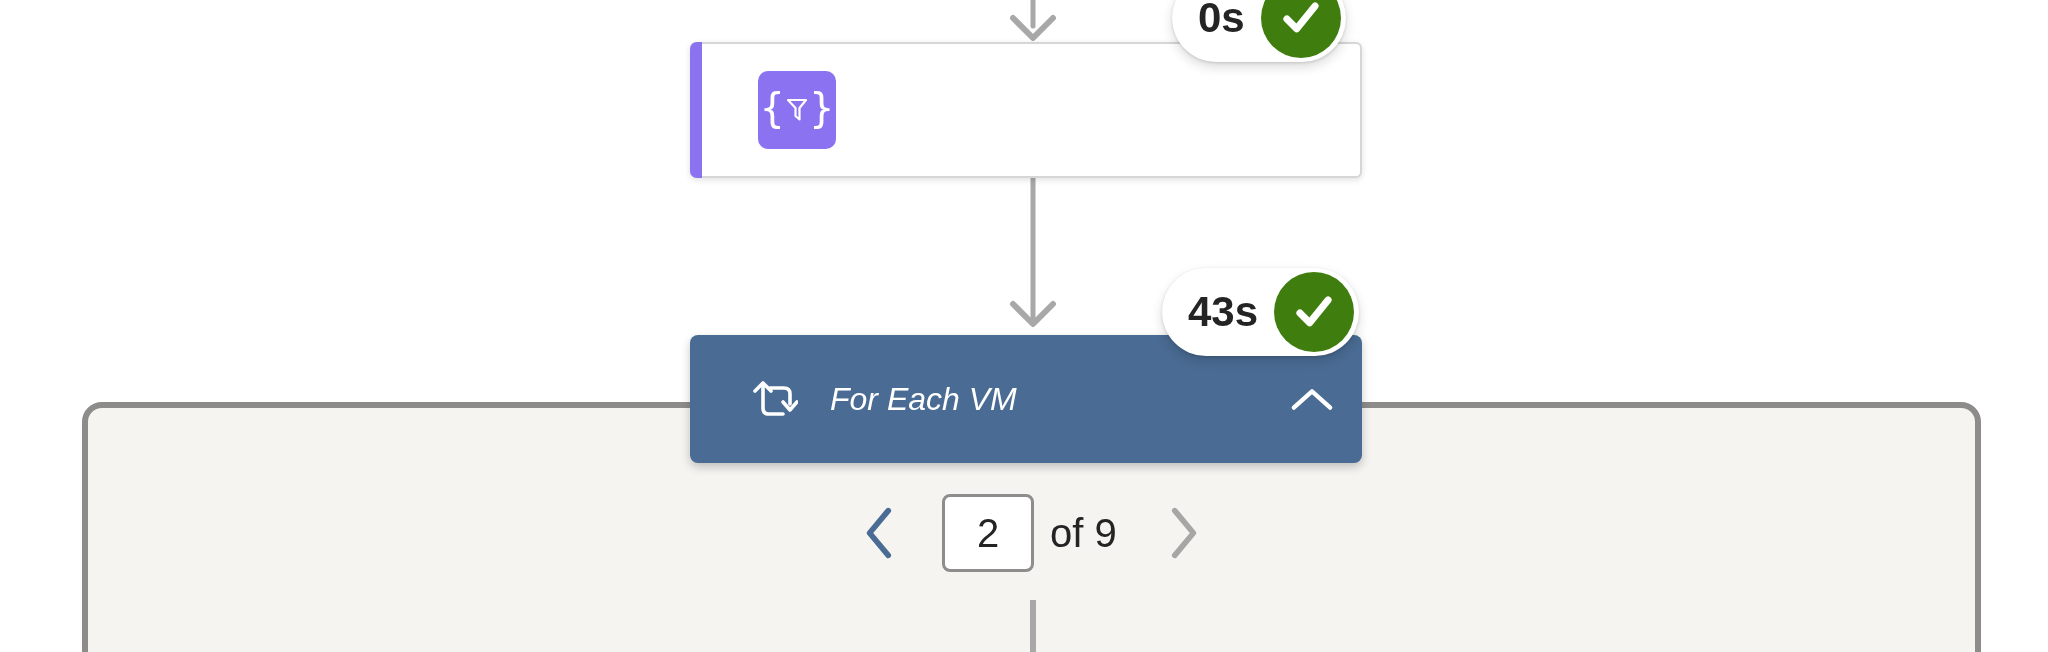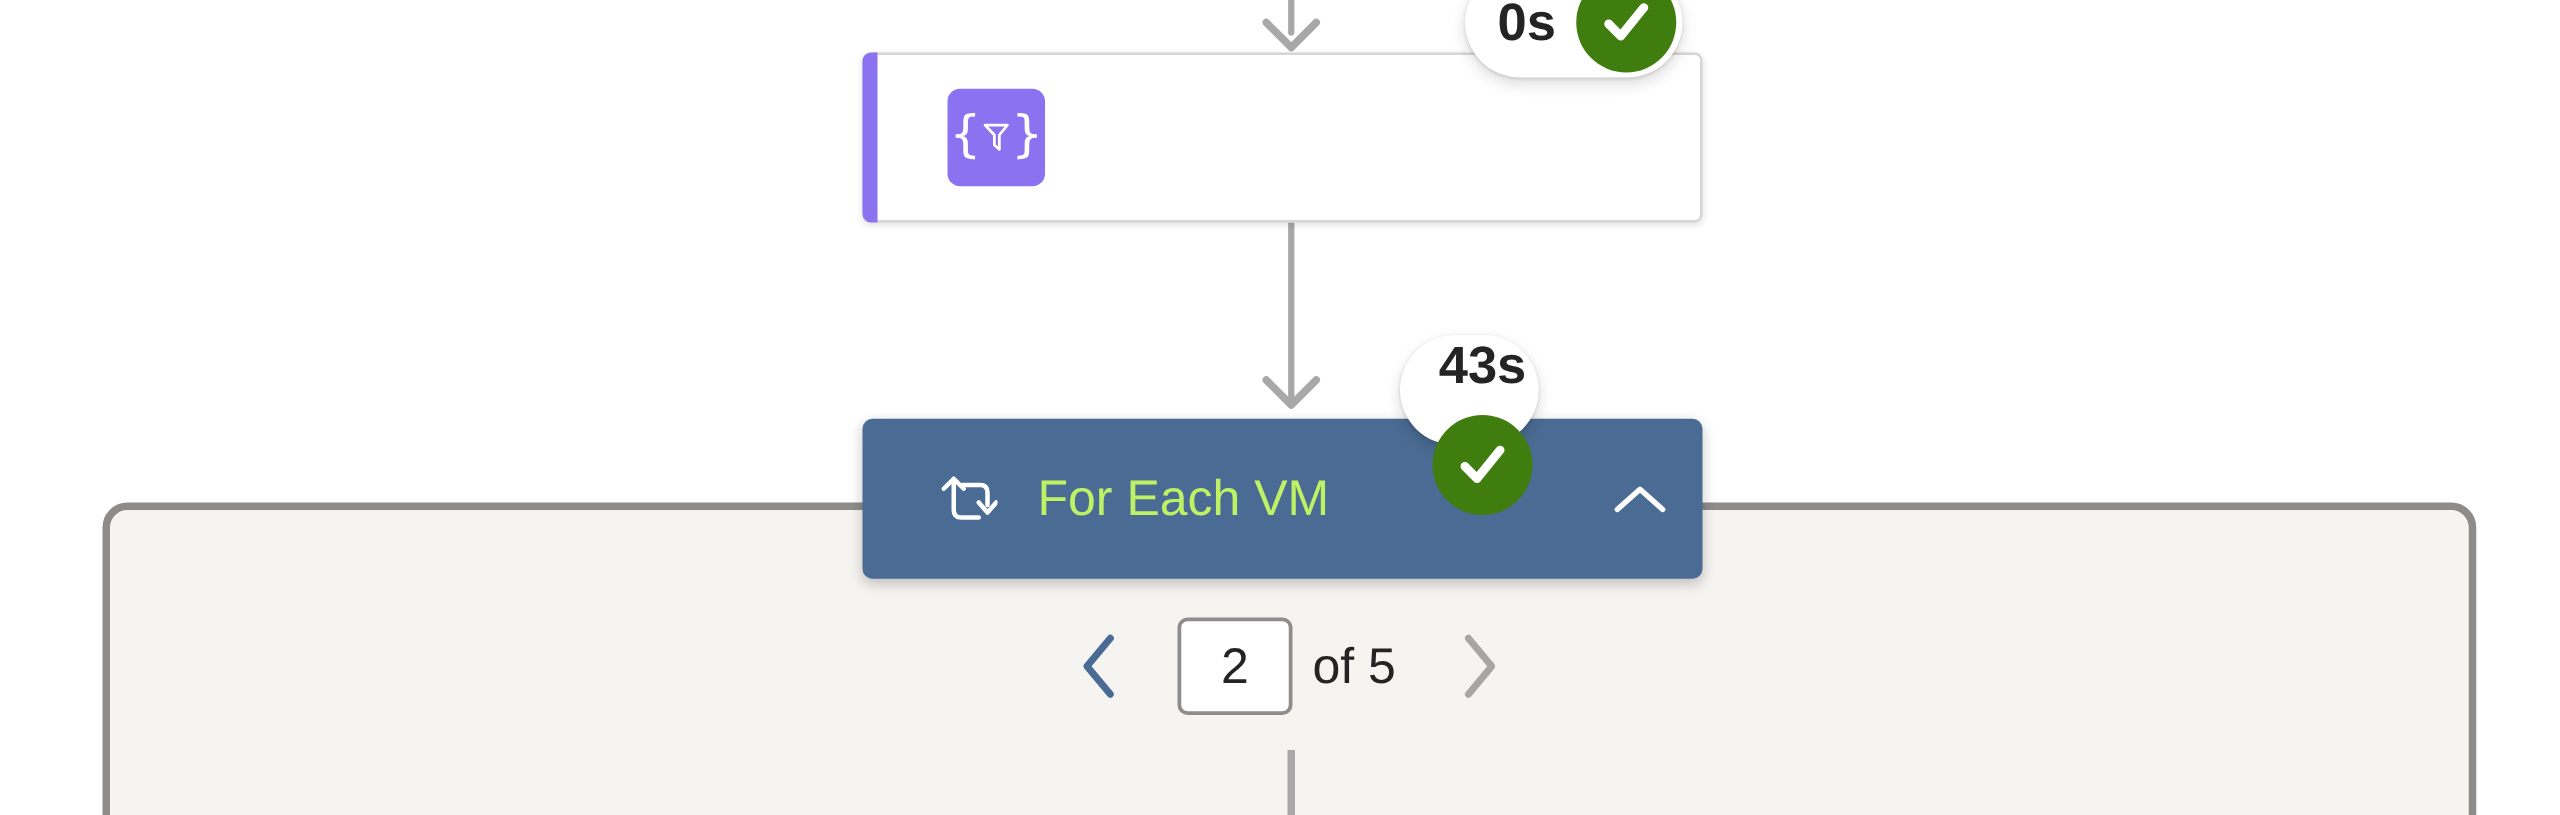--- a/index.html
+++ b/index.html
@@ -63,21 +63,21 @@
   }
   
   .status-badge{
     position:absolute;height:88px;background:#ffffff;border-radius:44px;
     display:inline-flex;align-items:center;gap:16px;
     padding:0 5px 0 26px;
     box-shadow:0 1px 3px rgba(0,0,0,0.14), 0 5px 12px rgba(0,0,0,0.14);
     z-index:5;cursor:pointer;
   }
   .badge-process{left:1172px;top:-26px;}
-  .badge-foreach{left:1120px;top:268px;flex-direction:column;}
+  .badge-foreach{left:1162px;top:268px;}
   .badge-duration{font-size:42px;font-weight:600;color:var(--text-dark);}
   .check-circle{
     width:80px;height:80px;border-radius:50%;background:var(--success-green);
     display:flex;align-items:center;justify-content:center;flex:0 0 auto;
   }
   .check-circle svg{width:52px;height:52px;fill:none;stroke:#ffffff;stroke-width:6.5;stroke-linecap:round;stroke-linejoin:round;}
   
   .scope-container{
     position:absolute;left:82px;top:402px;width:1899px;height:640px;
     background:var(--container-bg);
@@ -85,21 +85,21 @@
     z-index:1;
   }
   .foreach-header{
     position:absolute;left:690px;top:335px;width:672px;height:128px;
     background:var(--foreach-blue);border-radius:8px;
     box-shadow:0 4px 10px rgba(0,0,0,0.22);
     display:flex;align-items:center;z-index:3;cursor:pointer;
   }
   .loop-icon{margin-left:56px;width:52px;height:48px;flex:0 0 auto;}
   .loop-icon path,.loop-icon polyline{fill:none;stroke:#ffffff;stroke-width:3.6;stroke-linecap:round;stroke-linejoin:round;}
-  .foreach-title{margin-left:32px;color:#bef264;font-size:40px;white-space:nowrap;}
+  .foreach-title{margin-left:32px;color:#ffffff;font-size:32px;white-space:nowrap;font-style:italic;}
   .collapse-btn{
     margin-left:auto;margin-right:18px;background:transparent;border:none;
     padding:10px;cursor:pointer;display:flex;align-items:center;
   }
   .collapse-btn svg{width:44px;height:26px;fill:none;stroke:#ffffff;stroke-width:4.5;stroke-linecap:round;stroke-linejoin:round;}
   
   .pagination{
     position:absolute;left:858px;top:490px;height:86px;
     display:flex;align-items:center;z-index:2;
   }
@@ -177,21 +177,21 @@
     </span>
   </div>
 
   <div class="pagination">
     <button class="page-btn prev">
       <svg viewBox="0 0 30 56">
         <polyline points="26,4 6,28 26,52"></polyline>
       </svg>
     </button>
     <input class="page-input" type="text" value="2" style="">
-    <span class="of-label">of 5</span>
+    <span class="of-label">of 9</span>
     <button class="page-btn next">
       <svg viewBox="0 0 30 56">
         <polyline points="4,4 24,28 4,52"></polyline>
       </svg>
     </button>
   </div>
 
   <div class="conn-bottom"></div>
 
 </div>

